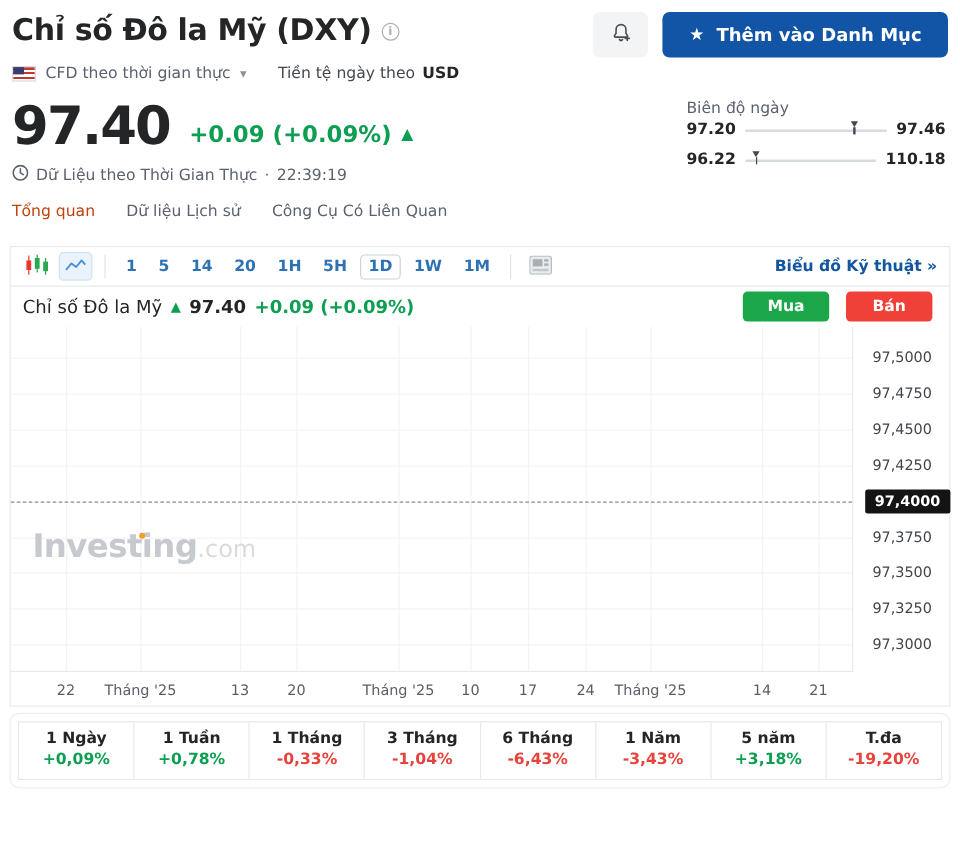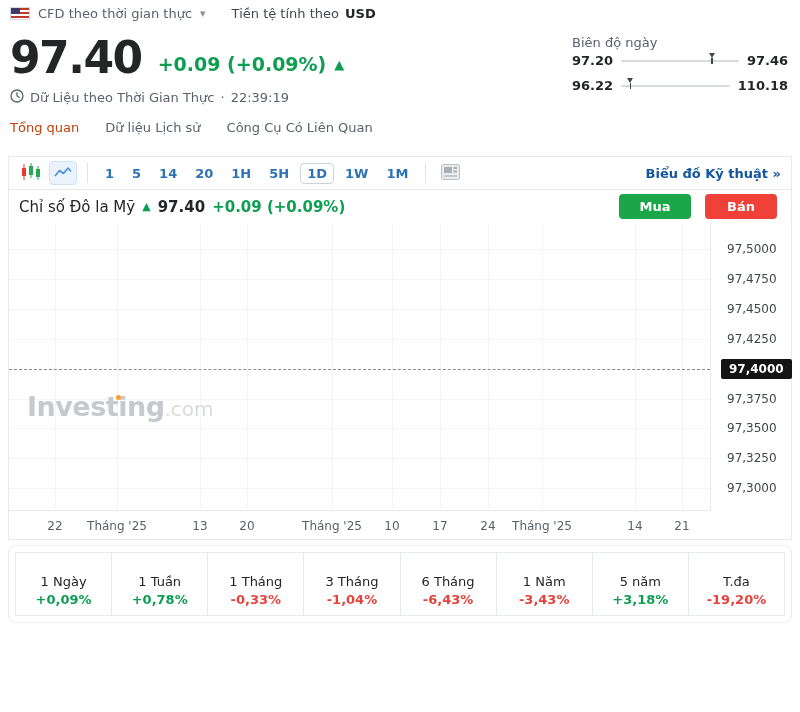--- a/index.html
+++ b/index.html
@@ -83,37 +83,58 @@
   .y-label { position:absolute; left:16px; transform:translateY(-50%); font-size:12px; color:#40454c; }
   .price-badge { position:absolute; left:10px; transform:translateY(-50%); background:#141414; color:#fff;
     font-size:12px; font-weight:700; padding:3px 8px; border-radius:2px; }
   .x-axis { position:absolute; left:0; top:358px; width:702px; height:22px; }
   .x-label { position:absolute; transform:translateX(-50%); font-size:12px; color:#595e66; white-space:nowrap; top:4px; }
   
   .perf-wrap { margin:5px 8px 0 8px; border:1px solid #eceef0; border-radius:8px; padding:6px; }
   .perf-row { display:flex; border:1px solid #e7eaec; }
   .perf-cell { flex:1; text-align:center; padding:5px 0 6px 0; border-right:1px solid #e7eaec; }
   .perf-cell:last-child { border-right:none; }
-  .perf-label { font-size:13px; font-weight:400; color:#232526; line-height:18px;margin-top:15px; }
+  .perf-label { font-size:13px; font-weight:700; color:#232526; line-height:18px; }
   .perf-value { font-size:13px; font-weight:700; line-height:18px; }
   .perf-value.up { color:#0e9e51; }
   .perf-value.down { color:#e6433c; }
 </style>
 </head>
 <body>
 
 <div class="page">
 
+  <div class="top-row">
+    <div class="title-wrap">
+      <h1 class="title">Chỉ số Đô la Mỹ (DXY)</h1>
+      <span class="info-icon">i</span>
+    </div>
+    <div class="actions">
+      <button class="bell-btn">
+        <span>
+          <svg width="19" height="19" viewBox="0 0 24 24" fill="none">
+            <path d="M12 3.2c-3.2 0-5.2 2.3-5.2 5.2v3.9l-1.6 2.5c-.4.6 0 1.6 1 1.6h11.6c1 0 1.4-1 1-1.6l-1.6-2.5V8.4c0-2.9-2-5.2-5.2-5.2z" stroke="#4a4f57" stroke-width="1.7"></path>
+            <path d="M10.4 18.7c.3.8.9 1.3 1.6 1.3s1.3-.5 1.6-1.3" stroke="#4a4f57" stroke-width="1.7" stroke-linecap="round"></path>
+            <path d="M18.6 15.4v4.4M16.4 17.6h4.4" stroke="#4a4f57" stroke-width="1.7" stroke-linecap="round"></path>
+          </svg>
+        </span>
+      </button>
+      <button class="add-btn">
+        <span class="star">★</span>
+        <span>Thêm vào Danh Mục</span>
+      </button>
+    </div>
+  </div>
 
   <div class="meta-row">
     <span class="flag"></span>
     <span>CFD theo thời gian thực</span>
     <span class="caret">▾</span>
     <span class="currency-wrap">
-      <span class="currency-label">Tiền tệ tính theo</span>
+      <span class="currency-label">Tiền tệ ngày theo</span>
       <span class="currency-value">USD</span>
     </span>
   </div>
 
   <div class="quote-row">
     <div>
       <div class="price-line">
         <span class="big-price">97.40</span>
         <span class="price-change">
           <span>+0.09 (+0.09%)</span>

